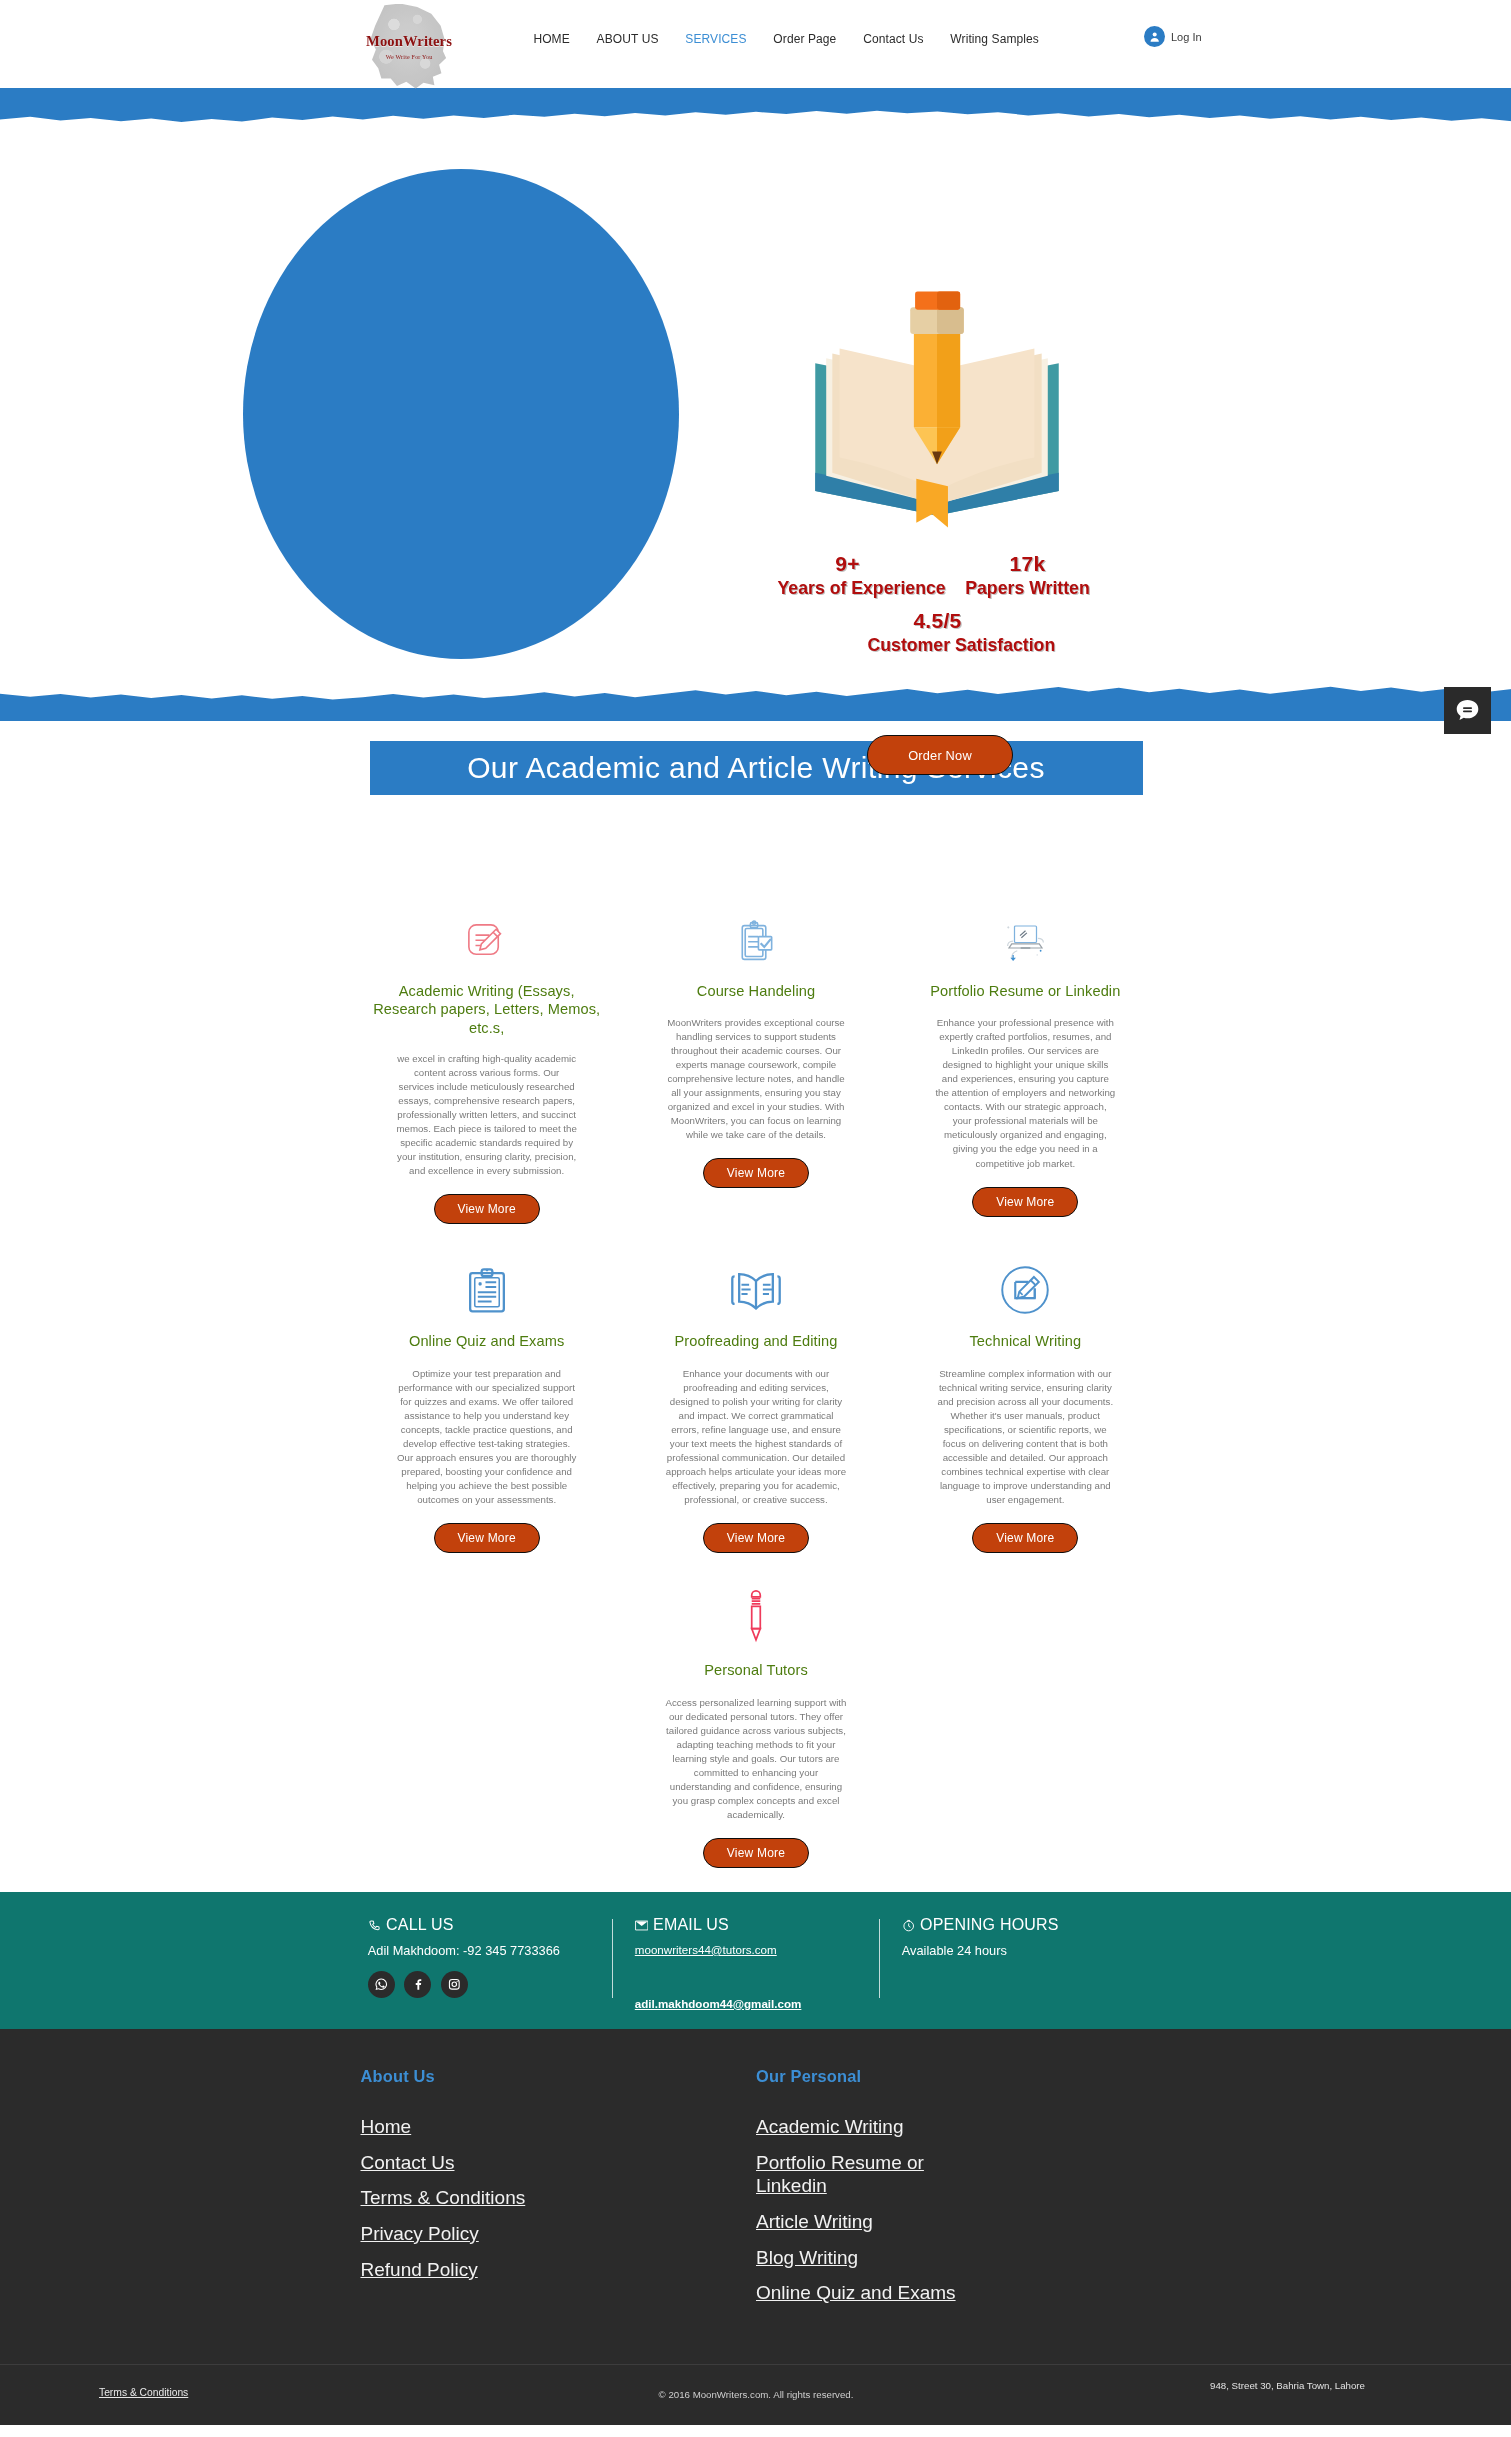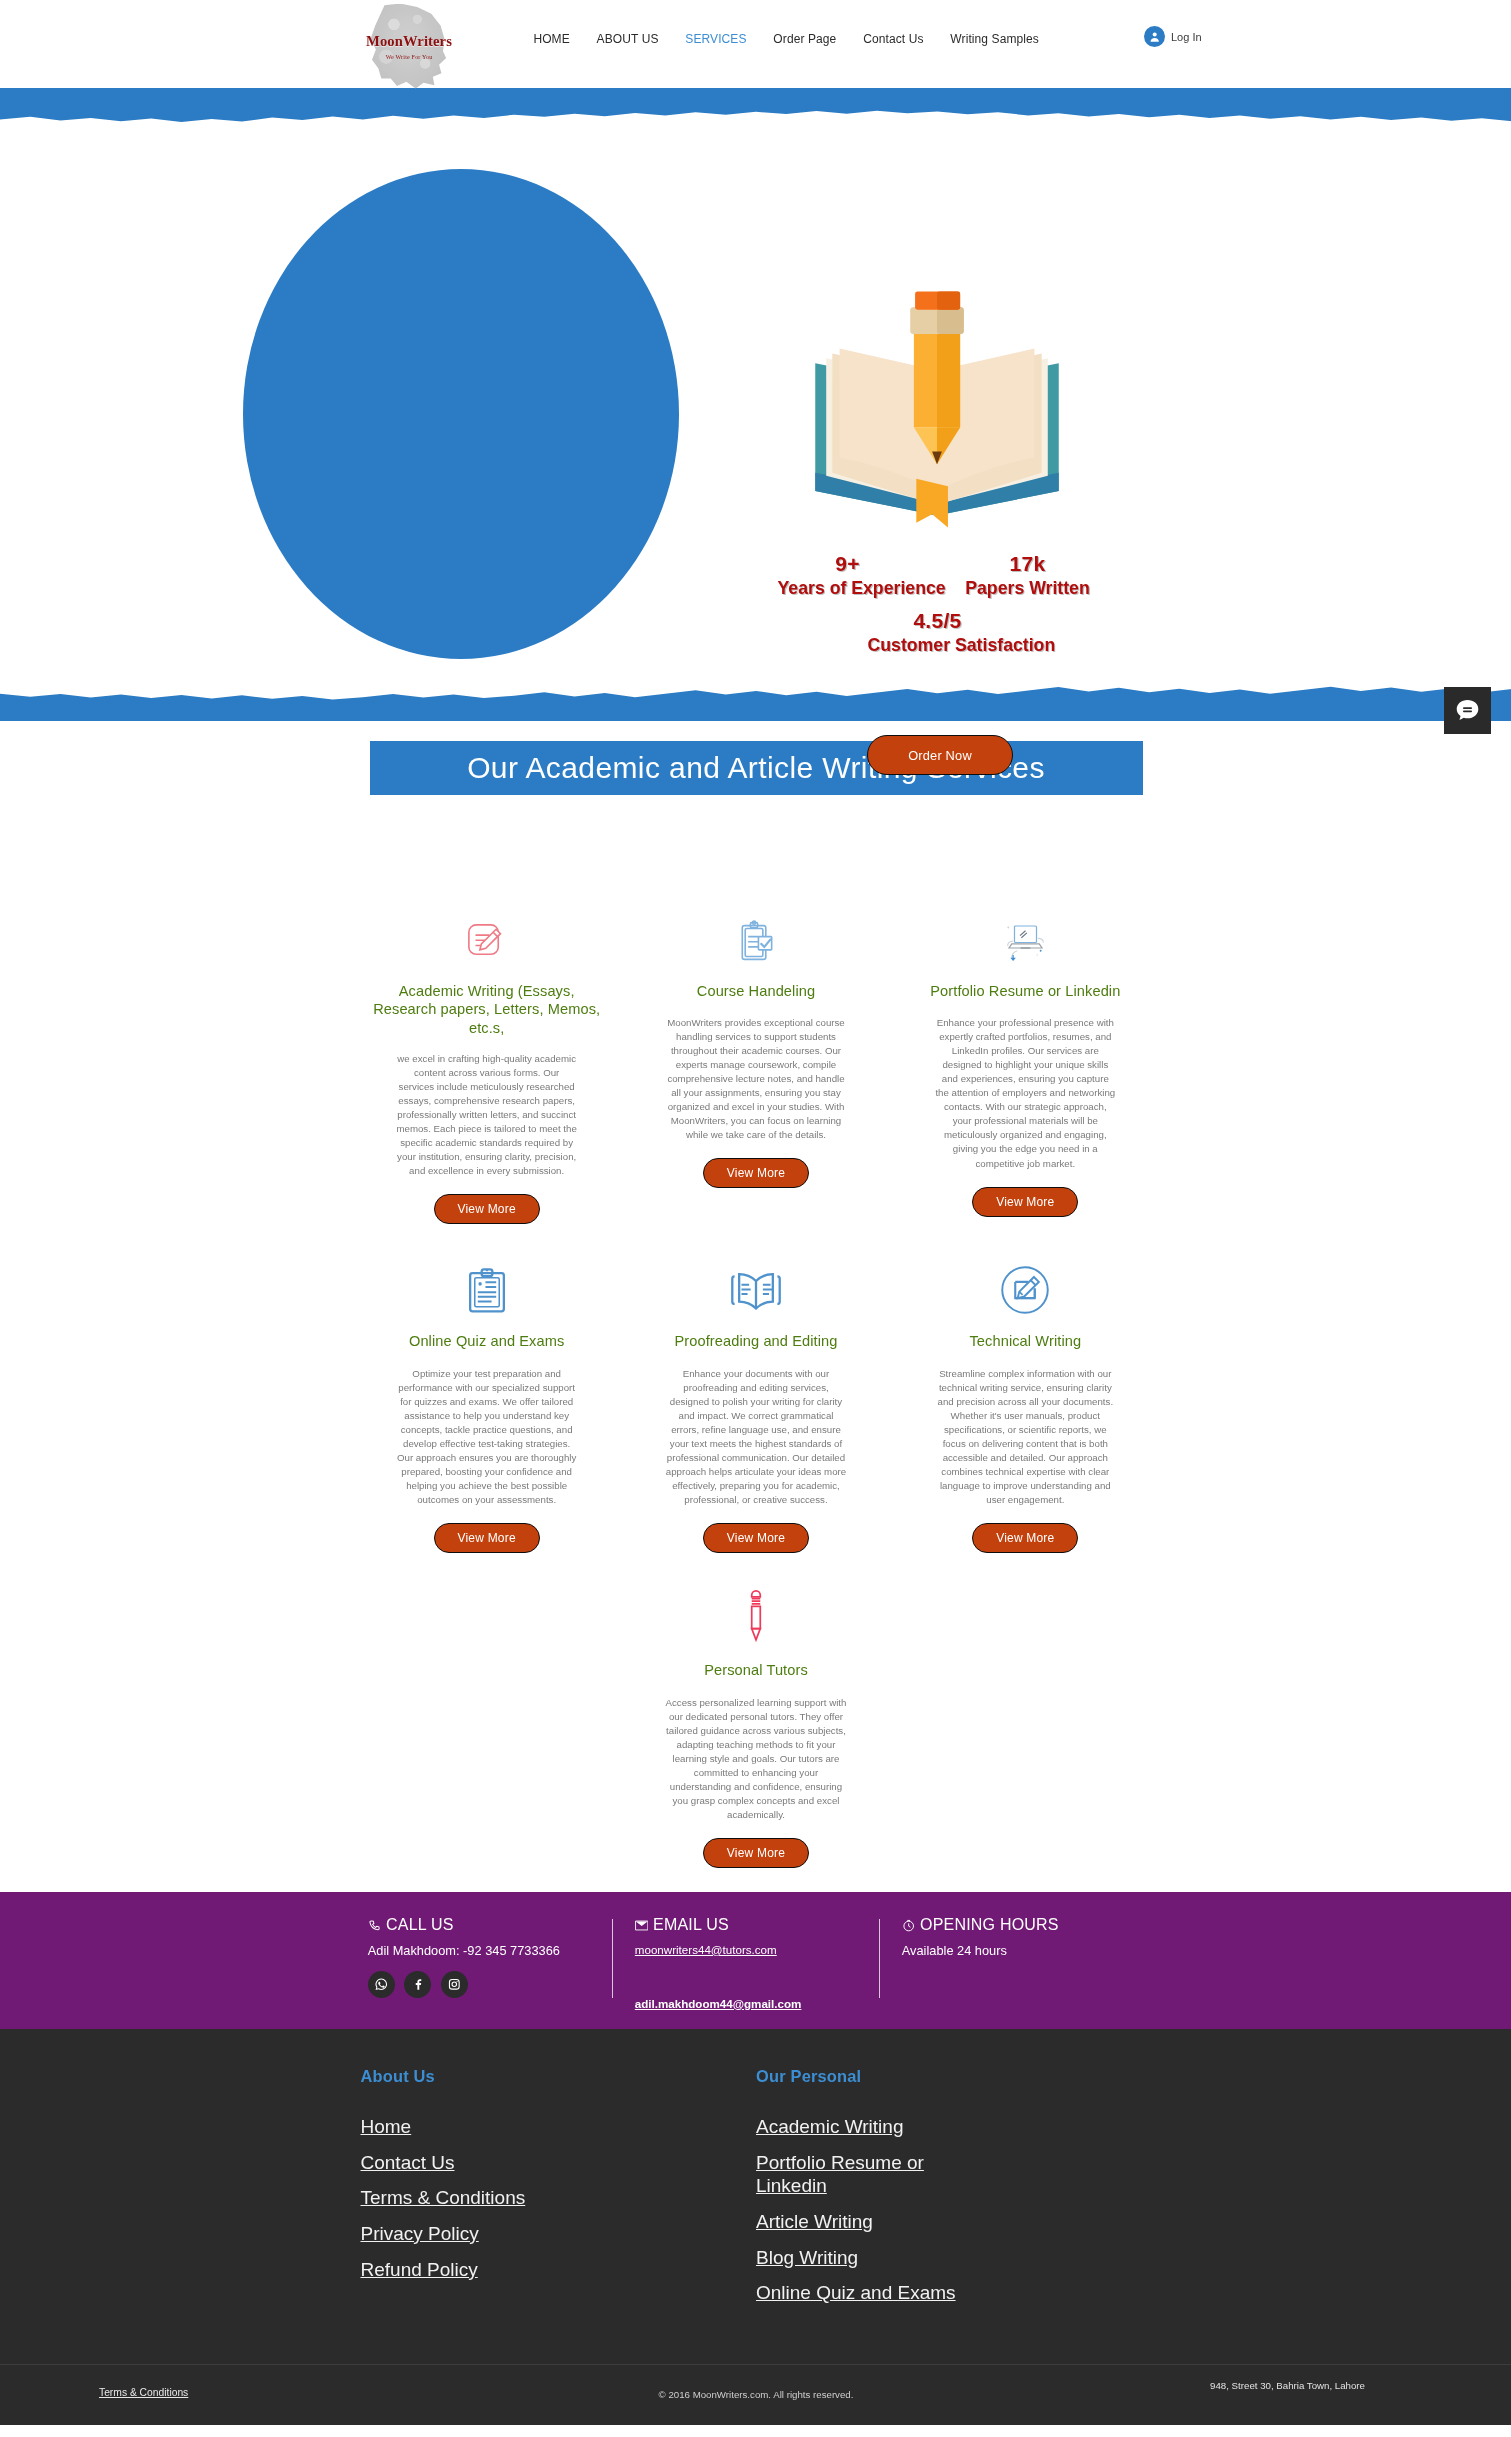--- a/index.html
+++ b/index.html
@@ -296,21 +296,21 @@
   .card-btn-wrap { margin-top: 16px; display:flex; justify-content:center; }
   .view-more { width: 106px; height: 30px; font-size: 12px; }
 
   .row2 { margin-top: 24px; }
   .row3 { margin-top: 24px; }
   .row3 .card:first-child, .row3 .card:last-child { visibility: hidden; }
 
   
   .contact-strip {
     position: relative;
-    background: #701a75;
+    background: #0f766e;
     padding: 24px 0 19.5px;
   }
   .contact-inner {
     width: 791px; margin: 0 auto;
     display: grid;
     grid-template-columns: 243px 243px 243px;
     column-gap: 24px;
     color: #ffffff;
     font-family: "Liberation Sans Narrow", "Liberation Sans", sans-serif;
   }

